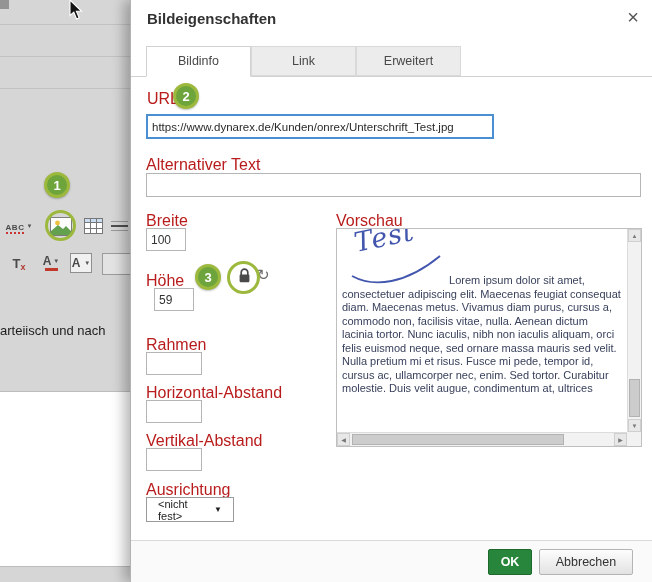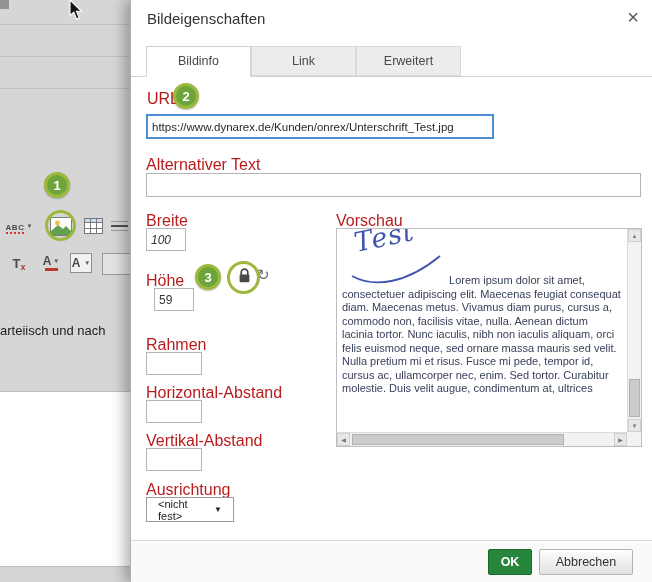--- a/index.html
+++ b/index.html
@@ -24,21 +24,21 @@
   .abox{width:22px;height:20px;border:1px solid #8f8f8f;background:#f1f1f1;
     display:flex;align-items:center;justify-content:center;gap:2px}
   .partial-btn{width:30px;height:22px;border:1px solid #9b9b9b;background:#e3e3e3}
   .editor-text{position:absolute;left:0;top:323px;font-size:13px;color:#1d1d1d;white-space:nowrap}
   .white-panel{position:absolute;left:0;top:391px;width:131px;height:176px;background:#fff;
     border:1px solid #bdbdbd;border-left:none}
 
   
   .dialog{position:absolute;left:130px;top:0;width:522px;height:582px;background:#fff;
     border-left:1px solid #b2b2b2;box-shadow:-6px 0 12px rgba(0,0,0,.28);z-index:10}
-  .dlg-title{position:absolute;left:16px;top:10px;font-size:15px;font-weight:normal;color:#333}
+  .dlg-title{position:absolute;left:16px;top:10px;font-size:15px;font-weight:bold;color:#333}
   .dlg-close{position:absolute;right:13px;top:6px;font-size:20px;color:#555;cursor:pointer;
     line-height:22px}
   .tabstrip{position:absolute;left:0;top:46px;width:522px;height:31px;
     border-bottom:1px solid #d1d1d1}
   .tab{position:absolute;top:0;width:105px;height:30px;line-height:28px;text-align:center;
     font-size:12.5px;color:#484848;background:#ececec;border:1px solid #d9d9d9;cursor:pointer}
   .tab.active{height:31px;background:#fff;border-color:#d1d1d1;border-bottom:1px solid #fff;
     z-index:2}
   .fl{position:absolute;font-size:16px;color:#b91c1c}
   .txt{position:absolute;border:1px solid #b5b5b5;background:#fff;font-size:12px;color:#333;
@@ -164,21 +164,21 @@
       <div class="tab" style="left:225px">Erweitert</div>
     </div>
 
     <span class="fl" style="left:16px;top:90px">URL</span>
     <input class="txt url" style="left: 15px; top: 114px; width: 348px; height: 25px;" value="https://www.dynarex.de/Kunden/onrex/Unterschrift_Test.jpg">
 
     <span class="fl" style="left:15px;top:156px">Alternativer Text</span>
     <input class="txt" style="left: 15px; top: 173px; width: 495px; height: 24px;" value="">
 
     <span class="fl" style="left:15px;top:212px">Breite</span>
-    <input class="txt" style="left: 15px; top: 228px; width: 40px; height: 23px; font-style: italic;" value="100">
+    <input class="txt" style="left: 15px; top: 228px; width: 40px; height: 23px;" value="100">
 
     <span class="fl" style="left:15px;top:272px">Höhe</span>
     <input class="txt" style="left: 15px; top: 288px; width: 40px; height: 23px; margin-left: 8px;" value="59">
 
     <span class="lockbox">
       <svg width="15" height="17" viewBox="0 0 15 17">
         <path d="M4.2 8 V5.4 a3.3 3.3 0 0 1 6.6 0 V8" fill="none" stroke="#4a4a4a" stroke-width="1.7"></path>
         <rect x="2.6" y="7.6" width="9.8" height="7.6" rx="1.2" fill="#4a4a4a"></rect>
       </svg>
     </span>

